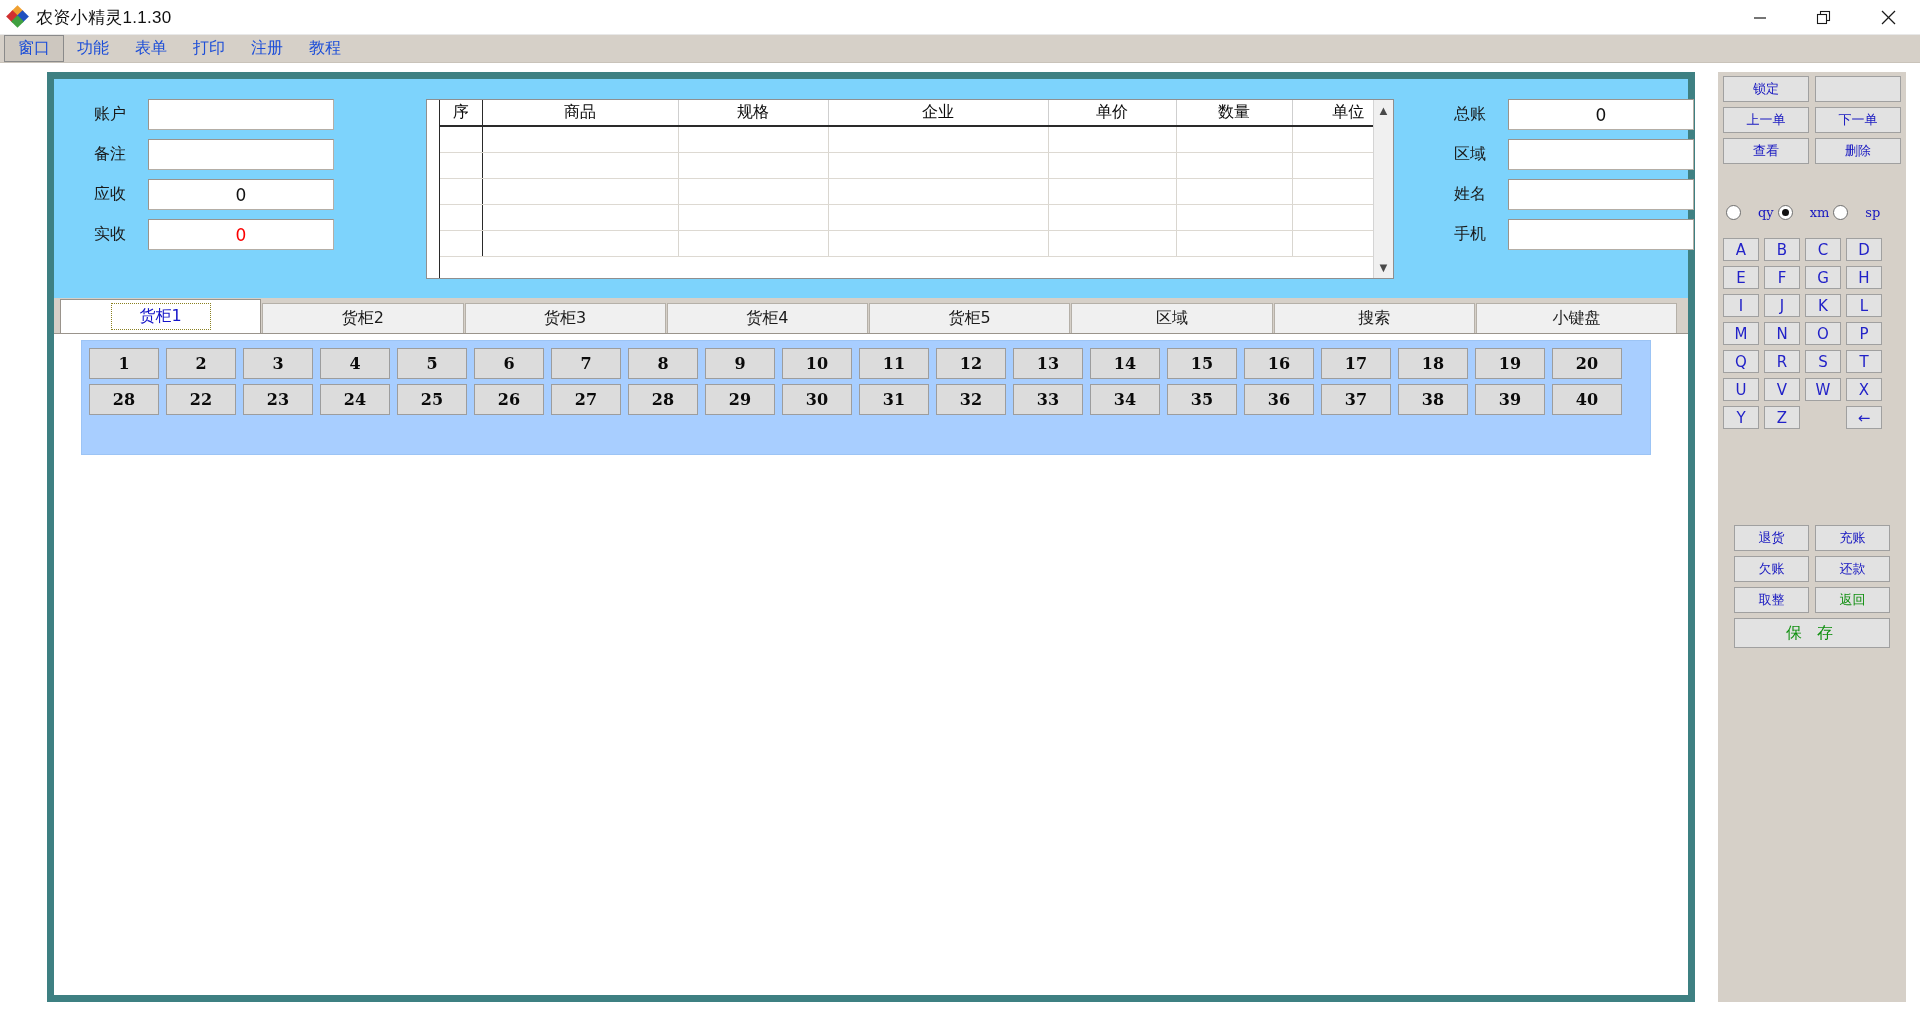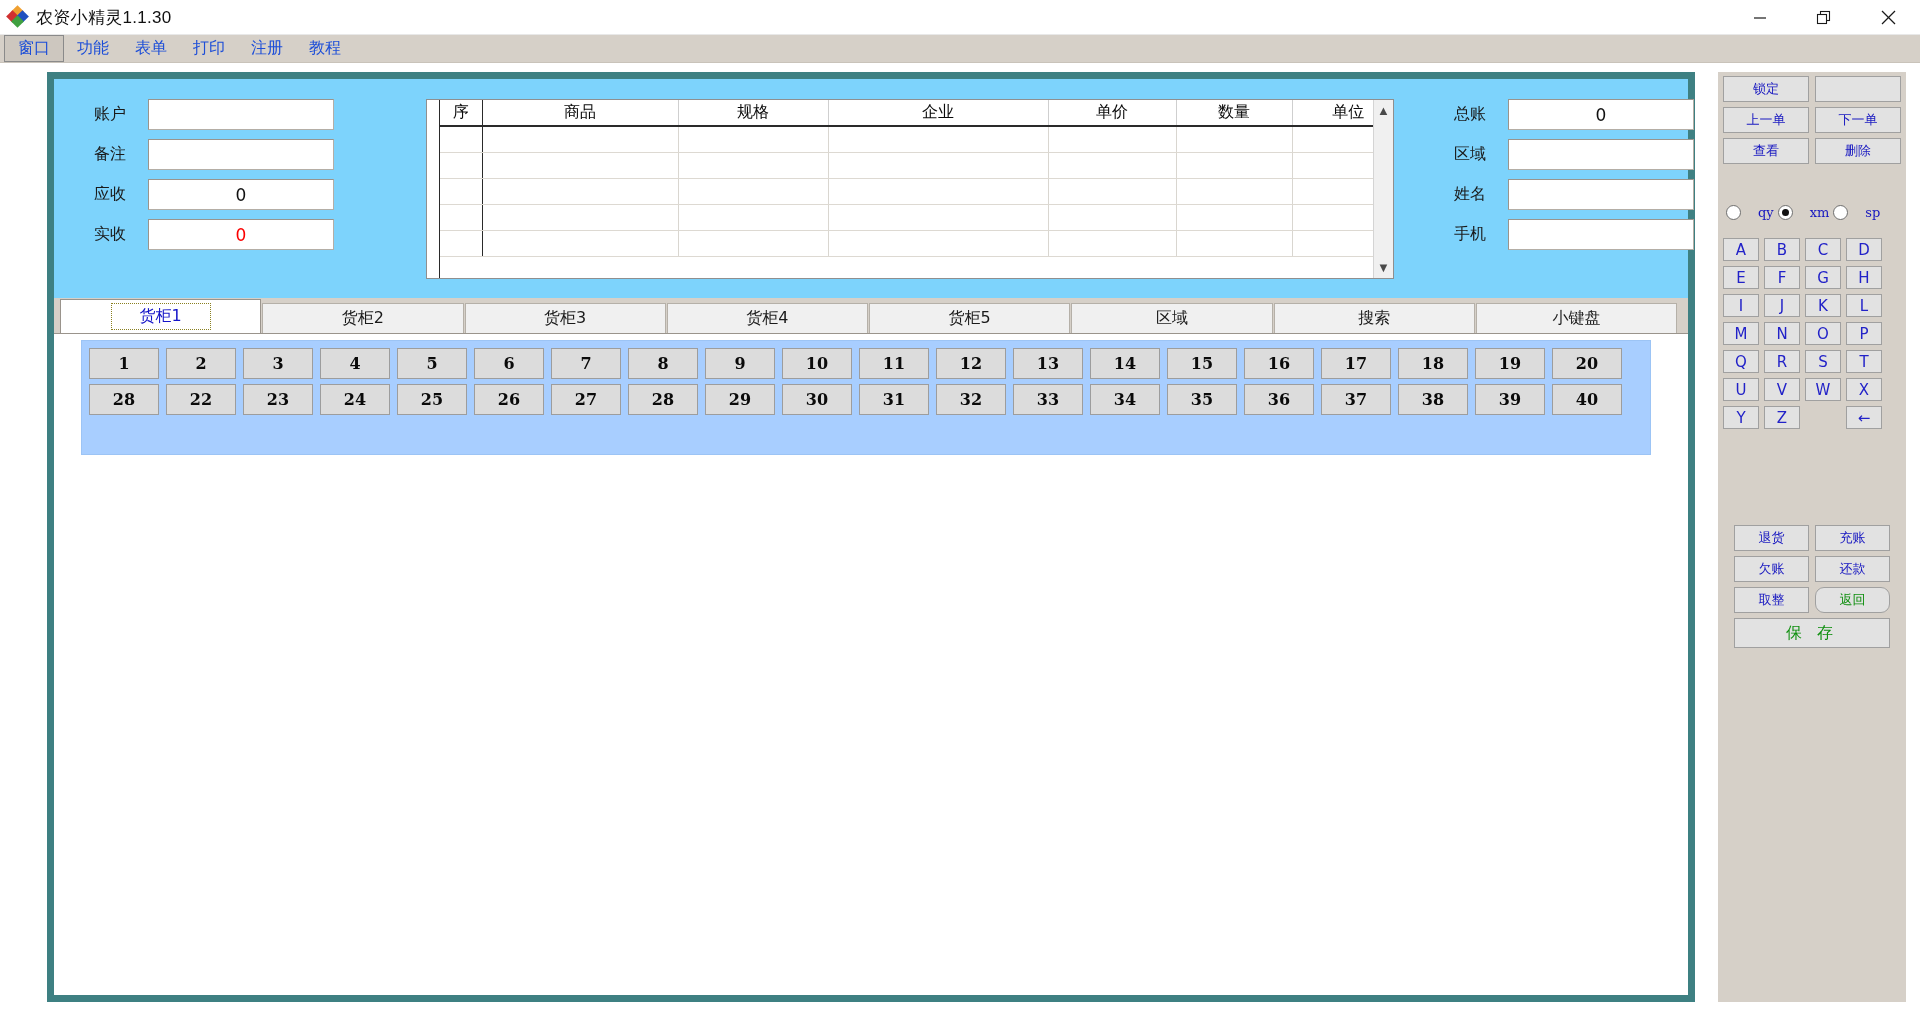--- a/index.html
+++ b/index.html
@@ -169,21 +169,21 @@
     background:#d6d0c8;
   }
   .sb-group { background:#d6d0c8; padding:4px 5px; }
   .sb-row { display:flex; gap:6px; margin-bottom:5px; }
   .sb-btn {
     flex:1; height:26px; background:#e2e2e2; border:1px solid #a0a0a0;
     display:flex; align-items:center; justify-content:center;
     font-size:13px; color:#1616c0; cursor:pointer;
     font-family:"DejaVu Sans", sans-serif;
   }
-  .sb-btn.green { color:#109010;border-radius:9px; }
+  .sb-btn.green { color:#109010; }
   .sb-field {
     flex:1; height:26px; background:#e2e2e2; border:1px solid #a0a0a0;
   }
   .sb-save {
     height:30px; background:#e2e2e2; border:1px solid #a0a0a0;
     display:flex; align-items:center; justify-content:center;
     font-size:16px; color:#109010; letter-spacing:5px; cursor:pointer;
     font-family:"DejaVu Sans", sans-serif;
   }
 

